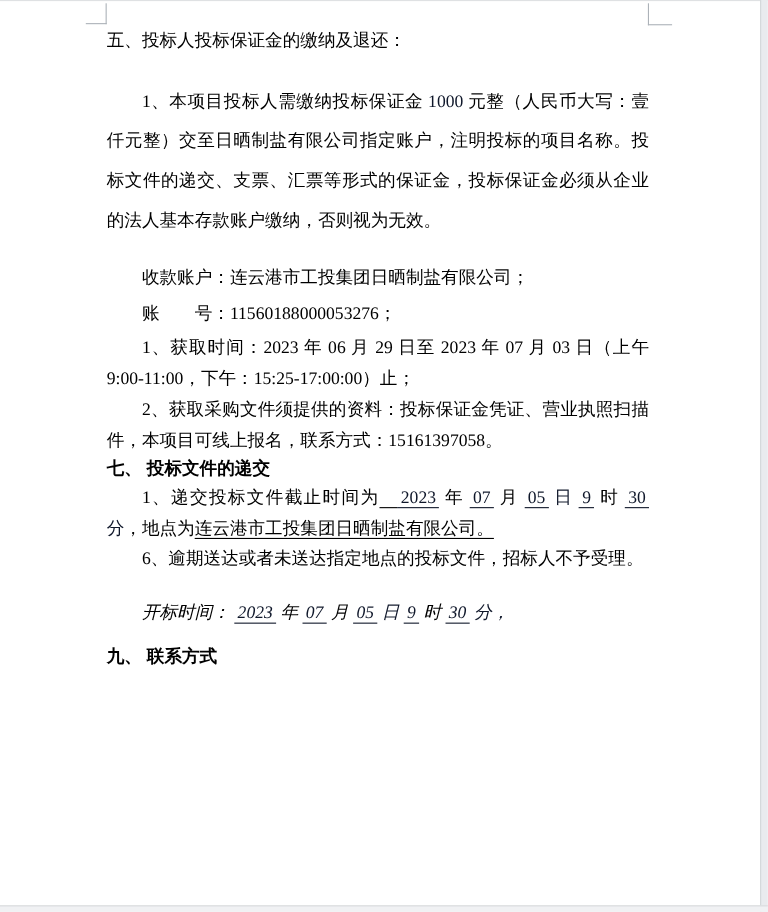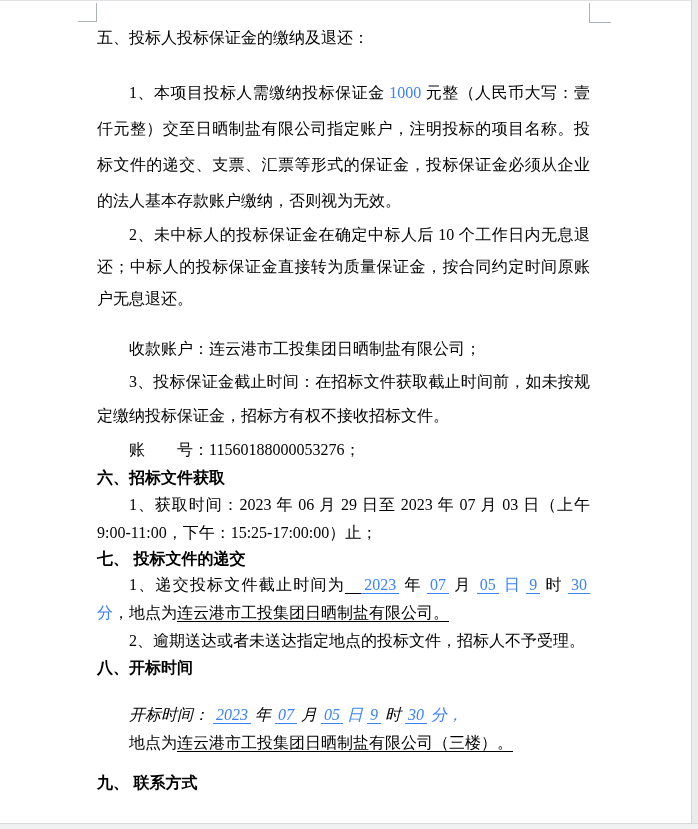--- a/index.html
+++ b/index.html
@@ -13,21 +13,21 @@
   .edge-right{position:absolute;right:0;top:0;width:6px;height:829px;background:#e9ebee;border-left:1px solid #d3d6d9;}
   .edge-bottom{position:absolute;left:0;bottom:0;width:698px;height:5px;background:#f0f1f3;border-top:1px solid #d8dadc;}
   .crop-left{position:absolute;left:78px;top:3px;width:18px;height:18px;
     border-right:1px solid #acb2b8;border-bottom:1px solid #acb2b8;}
   .crop-right{position:absolute;left:589px;top:3px;width:21px;height:19px;
     border-left:1px solid #acb2b8;border-bottom:1px solid #acb2b8;}
   .content{position:absolute;left:97px;top:22px;width:493px;text-align:justify;line-height:28px;}
   p{margin:0;padding:0;}
   .ind{text-indent:32px;}
   .hb{font-weight:bold;font-family:"Liberation Sans","DejaVu Sans",sans-serif;}
-  .r{color:#3b82f6;}
+  .r{color:#0f172a;}
   .u{border-bottom:1px solid currentColor;}
   .blank{padding:0 3px;}
   #h5{line-height:22px;margin-top:5px;}
   #p51{line-height:36px;margin-top:26px;}
   #p52{line-height:32px;margin-top:0;}
   #p53{line-height:32px;margin-top:18px;}
   #p54{line-height:34px;margin-top:0;}
   #p55{line-height:32px;margin-top:3px;}
   #p56{line-height:32px;margin-top:1px;}
   #h6{line-height:24px;margin-top:0;}
@@ -49,41 +49,37 @@
 <div class="edge-bottom"></div>
 <div class="crop-left"></div>
 <div class="crop-right"></div>
 
 <div class="content">
 
   <p id="h5">五、投标人投标保证金的缴纳及退还：</p>
 
   <p id="p51" class="ind"><span>1、本项目投标人需缴纳投标保证金 </span><span class="r">1000</span><span> 元整（人民币大写：壹仟元整）交至日晒制盐有限公司指定账户，注明投标的项目名称。投标文件的递交、支票、汇票等形式的保证金，投标保证金必须从企业的法人基本存款账户缴纳，否则视为无效。</span></p>
 
-  <p id="p52" class="ind">2、未中标人的投标保证金在确定中标人后 10 个工作日内无息退还；中标人的投标保证金直接转为质量保证金，按合同约定时间原账户无息退还。</p>
 
   <p id="p53" class="ind">收款账户：连云港市工投集团日晒制盐有限公司；</p>
 
-  <p id="p54" class="ind">3、投标保证金截止时间：在招标文件获取截止时间前，如未按规定缴纳投标保证金，招标方有权不接收招标文件。</p>
 
 
   <p id="p56" class="ind">账　　号：11560188000053276；</p>
 
-  <p id="h6" class="hb">六、招标文件获取</p>
 
   <p id="p61" class="ind">1、获取时间：2023 年 06 月 29 日至 2023 年 07 月 03 日（上午 9:00-11:00，下午：15:25-17:00:00）止；</p>
 
+  <p id="p62" class="ind">2、获取采购文件须提供的资料：投标保证金凭证、营业执照扫描件，本项目可线上报名，联系方式：15161397058。</p>
 
   <p id="h7" class="hb">七、 投标文件的递交</p>
 
   <p id="p71" class="ind"><span>1、递交投标文件截止时间为</span><span class="u blank">&nbsp;&nbsp;</span><span class="r u blank">2023</span><span> 年 </span><span class="r u blank">07</span><span> 月 </span><span class="r u blank">05</span><span class="r"> 日 </span><span class="r u blank">9</span><span> 时 </span><span class="r u blank">30</span><span class="r"> 分</span><span>，地点为</span><span class="u">连云港市工投集团日晒制盐有限公司。</span></p>
 
-  <p id="p72" class="ind">2、逾期送达或者未送达指定地点的投标文件，招标人不予受理。</p>
+  <p id="p72" class="ind">6、逾期送达或者未送达指定地点的投标文件，招标人不予受理。</p>
 
-  <p id="h8" class="hb">八、开标时间</p>
 
   <p id="p81" class="ind"><span>开标时间： </span><span class="r u blank">2023</span><span> 年 </span><span class="r u blank">07</span><span> 月 </span><span class="r u blank">05</span><span class="r"> 日 </span><span class="r u blank">9</span><span> 时 </span><span class="r u blank">30</span><span class="r"> 分</span><span class="r">，</span></p>
 
-  <p id="p82" class="ind"><span>地点为</span><span class="u">连云港市工投集团日晒制盐有限公司（三楼）。</span></p>
 
   <p id="h9" class="hb">九、 联系方式</p>
 
 </div>
 
 </body></html>

